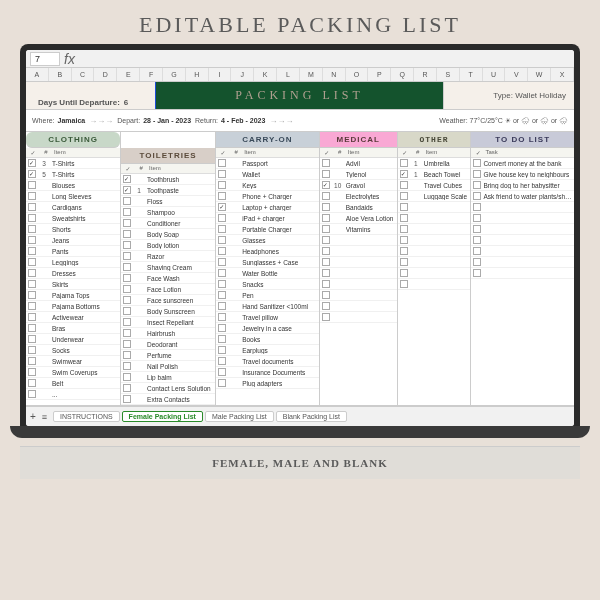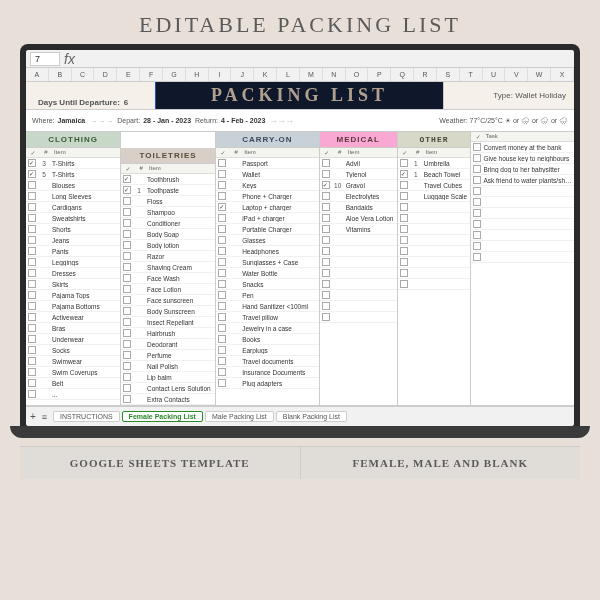--- a/index.html
+++ b/index.html
@@ -103,26 +103,26 @@
       font-size: 8px;
       color: #555;
     }
     .days-box span {
       font-weight: bold;
       margin-left: 4px;
     }
     .packing-title-box {
       flex: 1;
       text-align: center;
-      font-size: 18px;
+      font-size: 12px;
       font-family: Georgia, serif;
       letter-spacing: 4px;
       color: #b0a090;
-      font-weight: bold;
-      background: #0f172a;
+      font-weight: normal;
+      background: #14532d;
       height: 100%;
       display: flex;
       align-items: center;
       justify-content: center;
       border-right: 1px solid #ccc;
     }
     .type-box {
       background: #f5f0ea;
       padding: 2px 8px;
       min-width: 130px;
@@ -180,21 +180,21 @@
     }
 
     .col-header-label {
       text-align: center;
       padding: 3px 2px;
       font-size: 8px;
       font-weight: bold;
       letter-spacing: 1px;
       border-bottom: 1px solid #ccc;
     }
-    .col-header-label.clothing { background: #c8d8c8; color: #3a5a3a; }
+    .col-header-label.clothing { background: #c8d8c8; color: #3a5a3a; border-radius: 6px; }
     .col-header-label.toiletries { background: #d8cfc8; color: #5a4a3a; margin-top: 16px; }
     .col-header-label.carry-on { background: #c8d0d8; color: #3a4a5a; }
     .col-header-label.medical { background: #f9a8d4; color: #5a3a3a; }
     .col-header-label.other { background: #d8d8c8; color: #4a4a3a; font-family: Liberation Mono, monospace; }
     .col-header-label.todo { background: #c8cad8; color: #3a3a5a; }
 
     .col-sub-header {
       display: flex;
       background: #f5f5f0;
       border-bottom: 1px solid #ddd;
@@ -898,20 +898,21 @@
             </div>
             <div class="list-row">
               <div class="cb"></div>
               <div class="num-cell"></div>
               <div class="item-text"></div>
             </div>
           </div>
       </div>
 
       <div class="col-section" style="flex: 1.2;">
+        <div class="col-header-label todo">TO DO LIST</div>
         <div class="col-sub-header">
           <span class="check">✓</span>
           <span class="item-label">Task</span>
         </div>
         <div class="list-rows" id="todo-rows">
             <div class="list-row">
               <div class="cb"></div>
               <div class="item-text">Convert money at the bank</div>
             </div>
             <div class="list-row">
@@ -967,15 +968,14 @@
       <button class="tab-btn">Male Packing List</button>
       <button class="tab-btn">Blank Packing List</button>
     </div>
 
   </div>
 </div>
 
 <div class="laptop-base"></div>
 
 <div class="bottom-banner">
-  <div class="banner-item">GOOGLE SHEETS TEMPLATE</div>
   <div class="banner-item">FEMALE, MALE AND BLANK</div>
 </div>
 
 </body></html>

